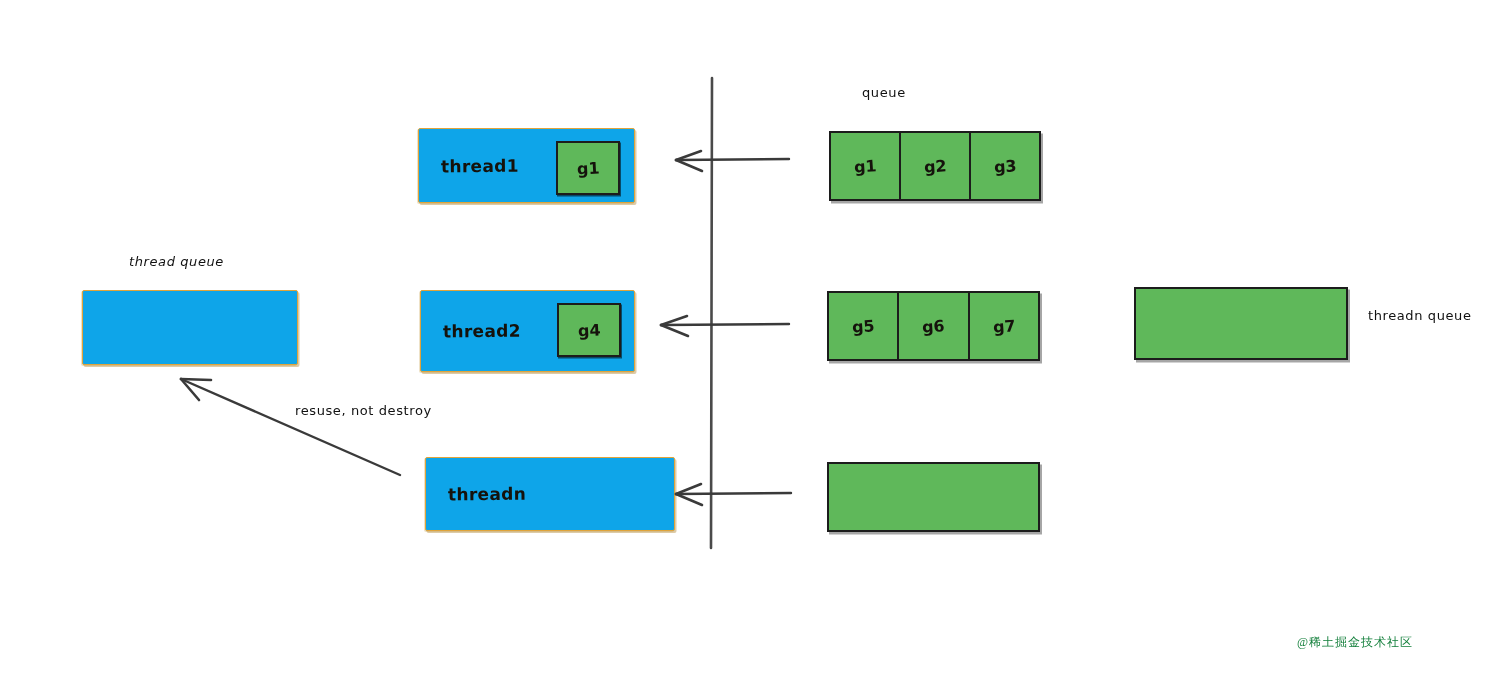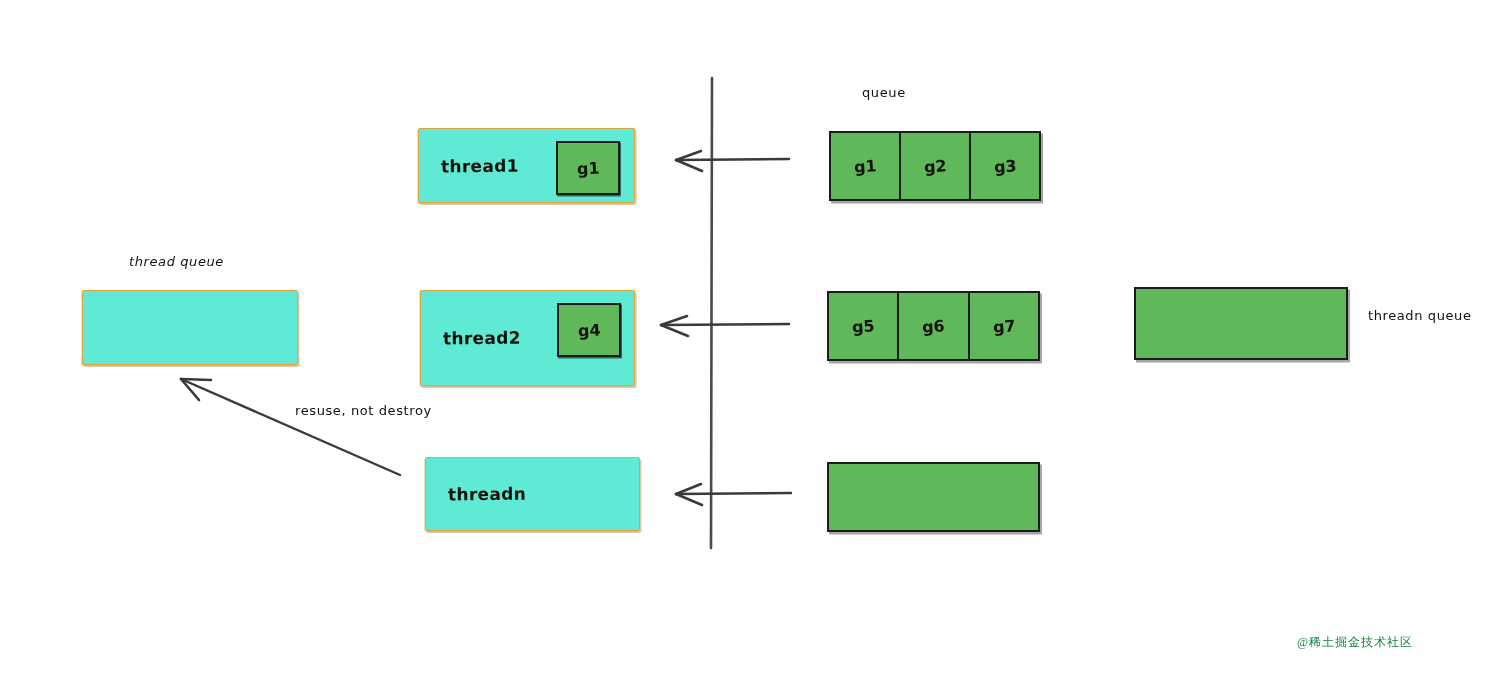--- a/index.html
+++ b/index.html
@@ -14,21 +14,21 @@
     background: #ffffff;
     overflow: hidden;
     font-family: "DejaVu Sans", sans-serif;
   }
 
   
   .node { position: absolute; box-sizing: border-box; }
 
   
   .thread-box {
-    background: #5eead4;
+    background: #0ea5e9;
     border: 1.5px solid #E0A43B;
     border-radius: 2px;
     box-shadow: 1.5px 2px 0 rgba(180,140,60,.45),
                 -1px 1px 0 rgba(200,160,70,.30);
     display: flex;
     align-items: center;
   }
   .thread-label {
     font-family: "DejaVu Sans", sans-serif;
     font-size: 17px;
@@ -116,28 +116,28 @@
 
   <div class="node thread-box" style="left:82px; top:290px; width:216px; height:75px;"></div>
 
   <div class="node thread-box" style="left:418px; top:128px; width:217px; height:75px;">
     <span class="thread-label">thread1</span>
     <div class="g-chip" style="left:137px; top:12px; width:60px; height:50px;">
       <span>g1</span>
     </div>
   </div>
 
-  <div class="node thread-box" style="left:420px; top:290px; width:215px; height:96px;">
+  <div class="node thread-box" style="left:420px; top:290px; width:215px; height:82px;">
     <span class="thread-label">thread2</span>
     <div class="g-chip" style="left:136px; top:12px; width:60px; height:50px;">
       <span>g4</span>
     </div>
   </div>
 
-  <div class="node thread-box" style="left:425px; top:457px; width:215px; height:74px;">
+  <div class="node thread-box" style="left:425px; top:457px; width:250px; height:74px;">
     <span class="thread-label">threadn</span>
   </div>
 
   <div class="hand-label" style="left:862px; top:85px;">queue</div>
 
   <div class="node queue-strip" style="left:829px; top:131px; width:212px; height:70px;">
     <div class="queue-cell">
       <span>g1</span>
     </div>
     <div class="queue-cell">

